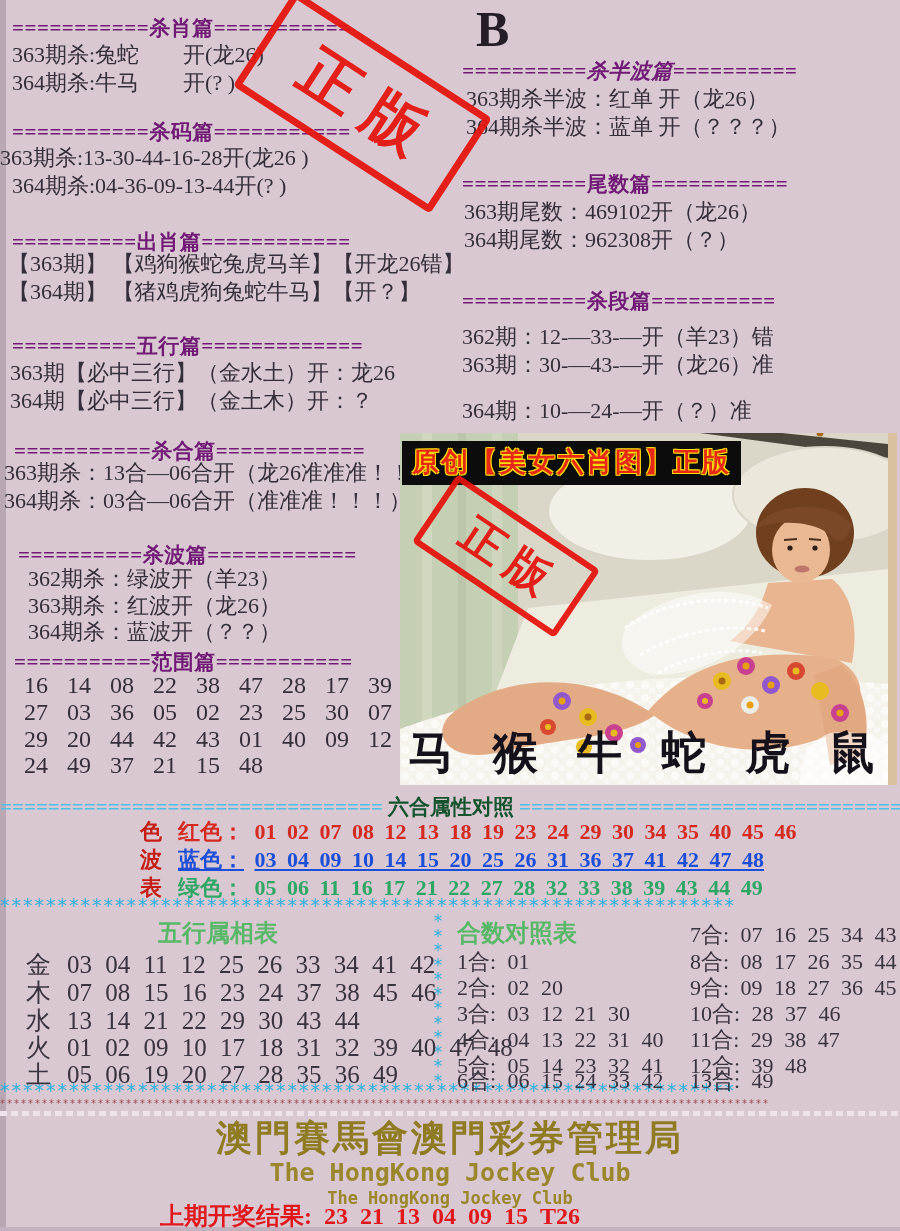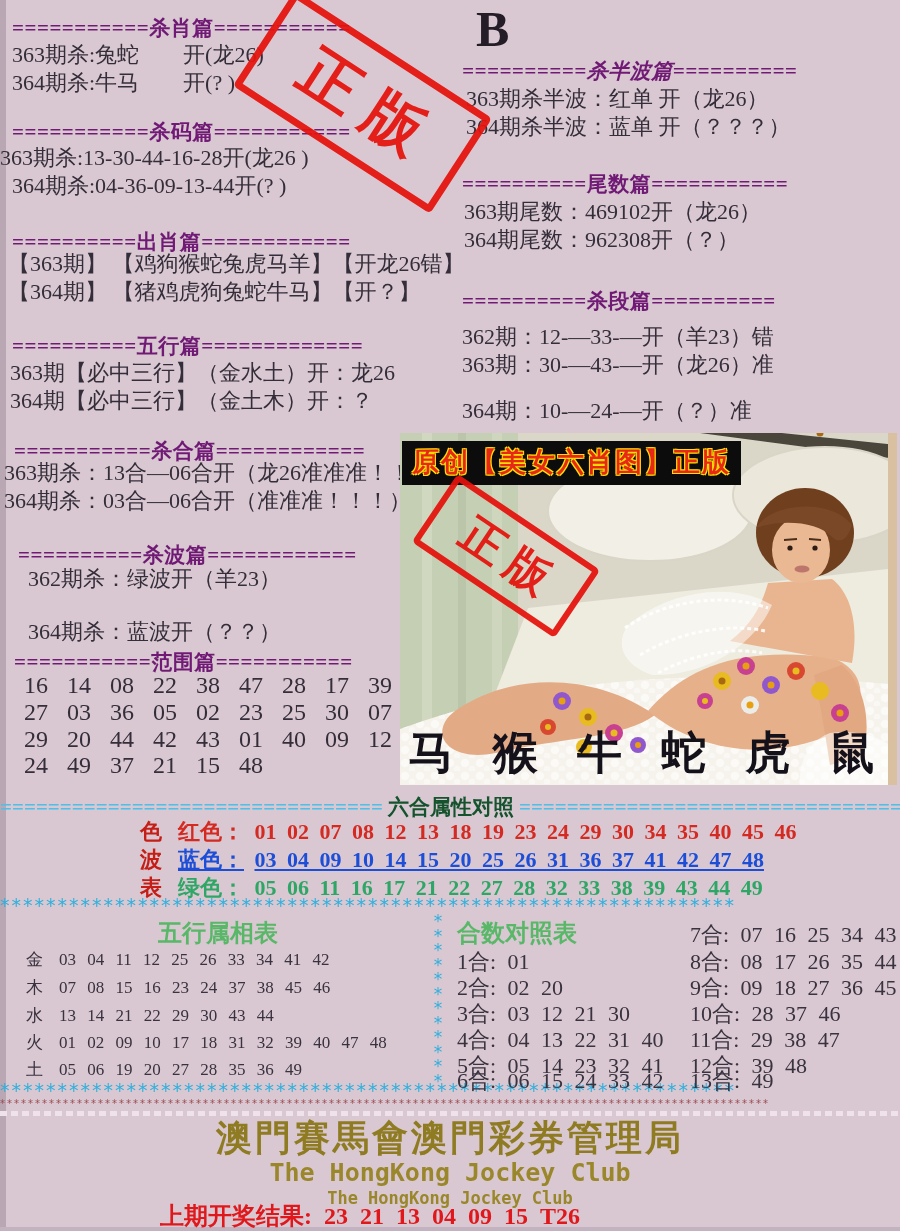--- a/index.html
+++ b/index.html
@@ -62,21 +62,21 @@
   }
   .stars-small{
     position:absolute;left:0;top:1099px;width:900px;overflow:hidden;white-space:nowrap;
     color:#9a4a50;font-family:"DejaVu Sans","Liberation Sans",sans-serif;
     font-size:10px;letter-spacing:2px;line-height:10px;
   }
   .dotted{position:absolute;left:0;top:1111px;width:100%;height:5px;
     background:repeating-linear-gradient(90deg,#efe2ea 0 7px,rgba(0,0,0,0) 7px 11px);}
 
   .tbl-title{position:absolute;font-size:24px;font-weight:bold;color:#58b868;white-space:nowrap;}
-  .wx-row{position:absolute;left:26px;font-size:17px;color:#39323f;white-space:nowrap;}
+  .wx-row{position:absolute;left:26px;font-size:25px;color:#39323f;white-space:nowrap;}
   .wx-row .lbl{margin-right:16px;}
   .wx-row .nums{word-spacing:7px;}
   .hs-item{position:absolute;font-size:22px;color:#39323f;white-space:nowrap;word-spacing:6px;text-align:right;}
 
   .footer-cn{position:absolute;left:0;top:1114px;width:900px;text-align:center;
     font-size:36px;font-weight:bold;color:#8f7c22;letter-spacing:3px;white-space:nowrap;}
   .footer-en1{position:absolute;left:0;top:1158px;width:900px;text-align:center;
     font-family:"DejaVu Sans Mono","Liberation Mono",monospace;font-size:25px;font-weight:bold;color:#9a872b;white-space:nowrap;}
   .footer-en2{position:absolute;left:0;top:1188px;width:900px;text-align:center;
     font-family:"DejaVu Sans Mono","Liberation Mono",monospace;font-size:17px;font-weight:bold;color:#9a872b;white-space:nowrap;}
@@ -104,20 +104,21 @@
   <div class="sec sec-title" style="left:12px;top:332px;">==========五行篇=============</div>
   <div class="sec-line" style="left:10px;top:358px;">363期【必中三行】（金水土）开：龙26</div>
   <div class="sec-line" style="left:10px;top:386px;">364期【必中三行】（金土木）开：？</div>
 
   <div class="sec sec-title" style="left:14px;top:437px;">===========杀合篇============</div>
   <div class="sec-line" style="left:4px;top:458px;">363期杀：13合—06合开（龙26准准准！！！）</div>
   <div class="sec-line" style="left:4px;top:486px;">364期杀：03合—06合开（准准准！！！）</div>
 
   <div class="sec sec-title" style="left:18px;top:541px;">==========杀波篇============</div>
   <div class="sec-line" style="left:28px;top:564px;">362期杀：绿波开（羊23）</div>
+  <div class="sec-line" style="left:28px;top:591px;">363期杀：红波开（龙26）</div>
   <div class="sec-line" style="left:28px;top:617px;">364期杀：蓝波开（？？）</div>
 
   <div class="sec sec-title" style="left:14px;top:648px;">===========范围篇===========</div>
   <div class="sec-line" style="left:24px;top:672px;font-size:24px;word-spacing:13px;">16 14 08 22 38 47 28 17 39 34</div>
   <div class="sec-line" style="left:24px;top:699px;font-size:24px;word-spacing:13px;">27 03 36 05 02 23 25 30 07 18</div>
   <div class="sec-line" style="left:24px;top:726px;font-size:24px;word-spacing:13px;">29 20 44 42 43 01 40 09 12 45</div>
   <div class="sec-line" style="left:24px;top:752px;font-size:24px;word-spacing:13px;">24 49 37 21 15 48</div>
 
   <div class="letter-b">B</div>
 

